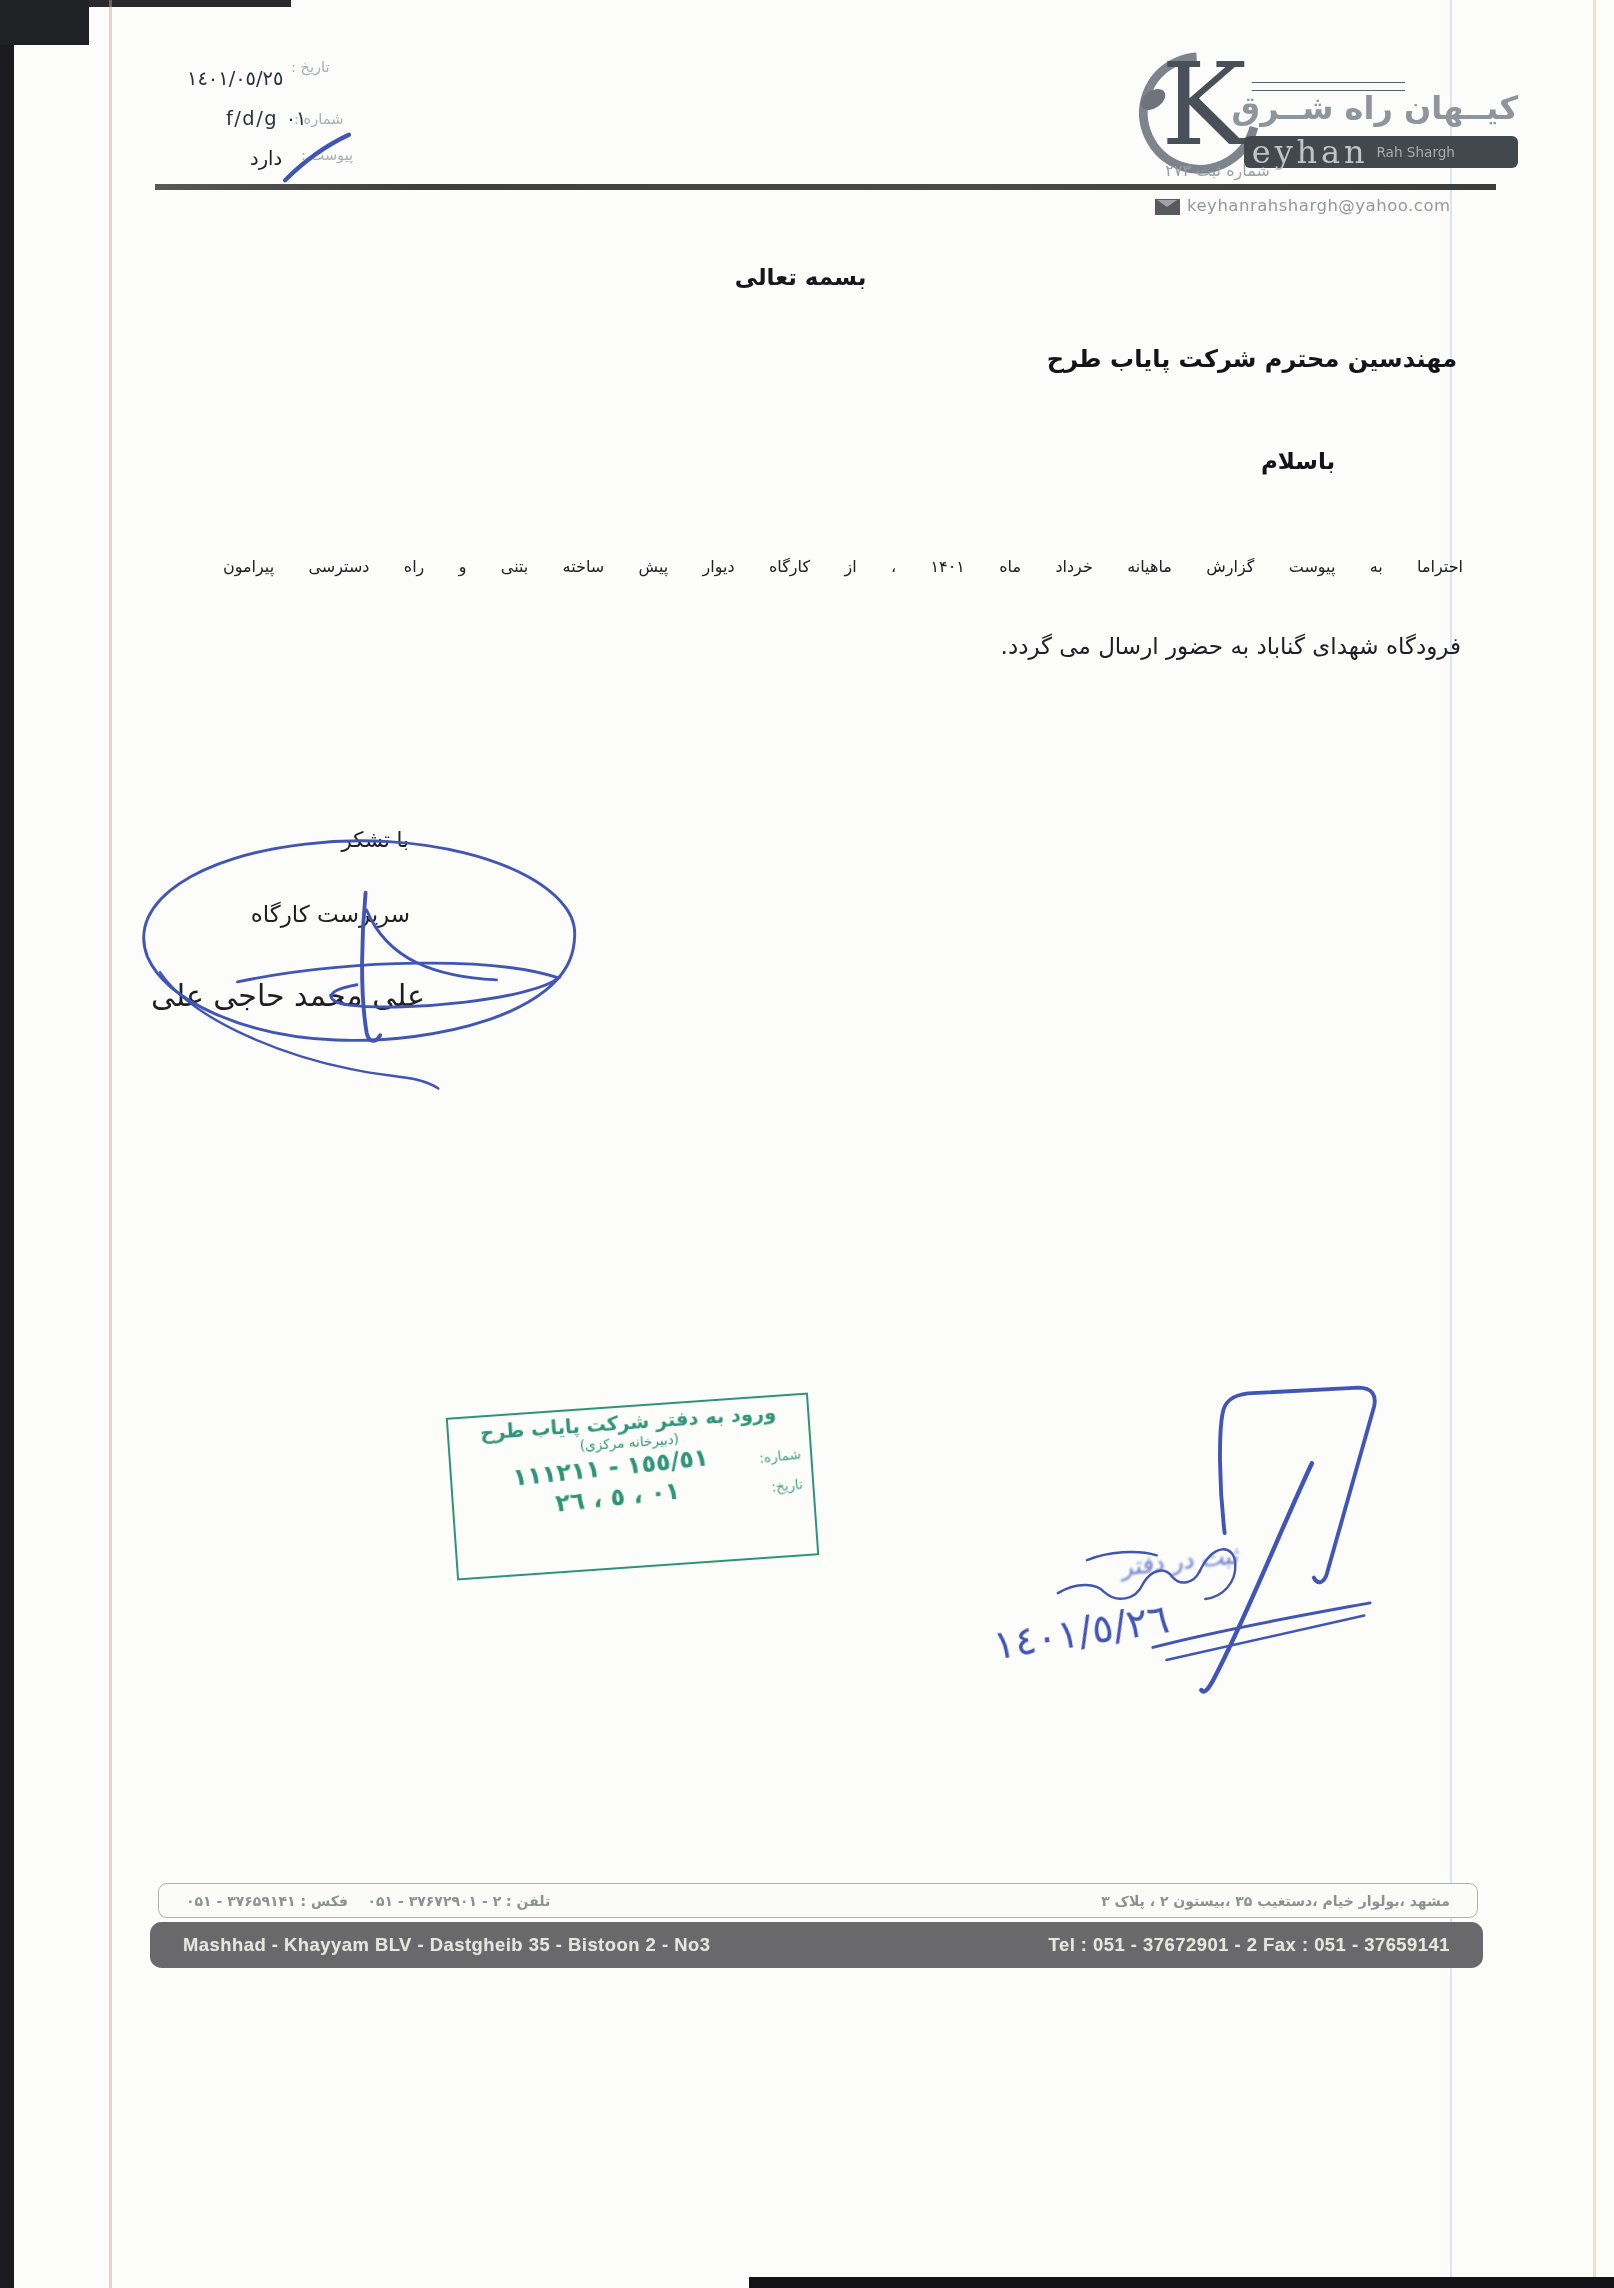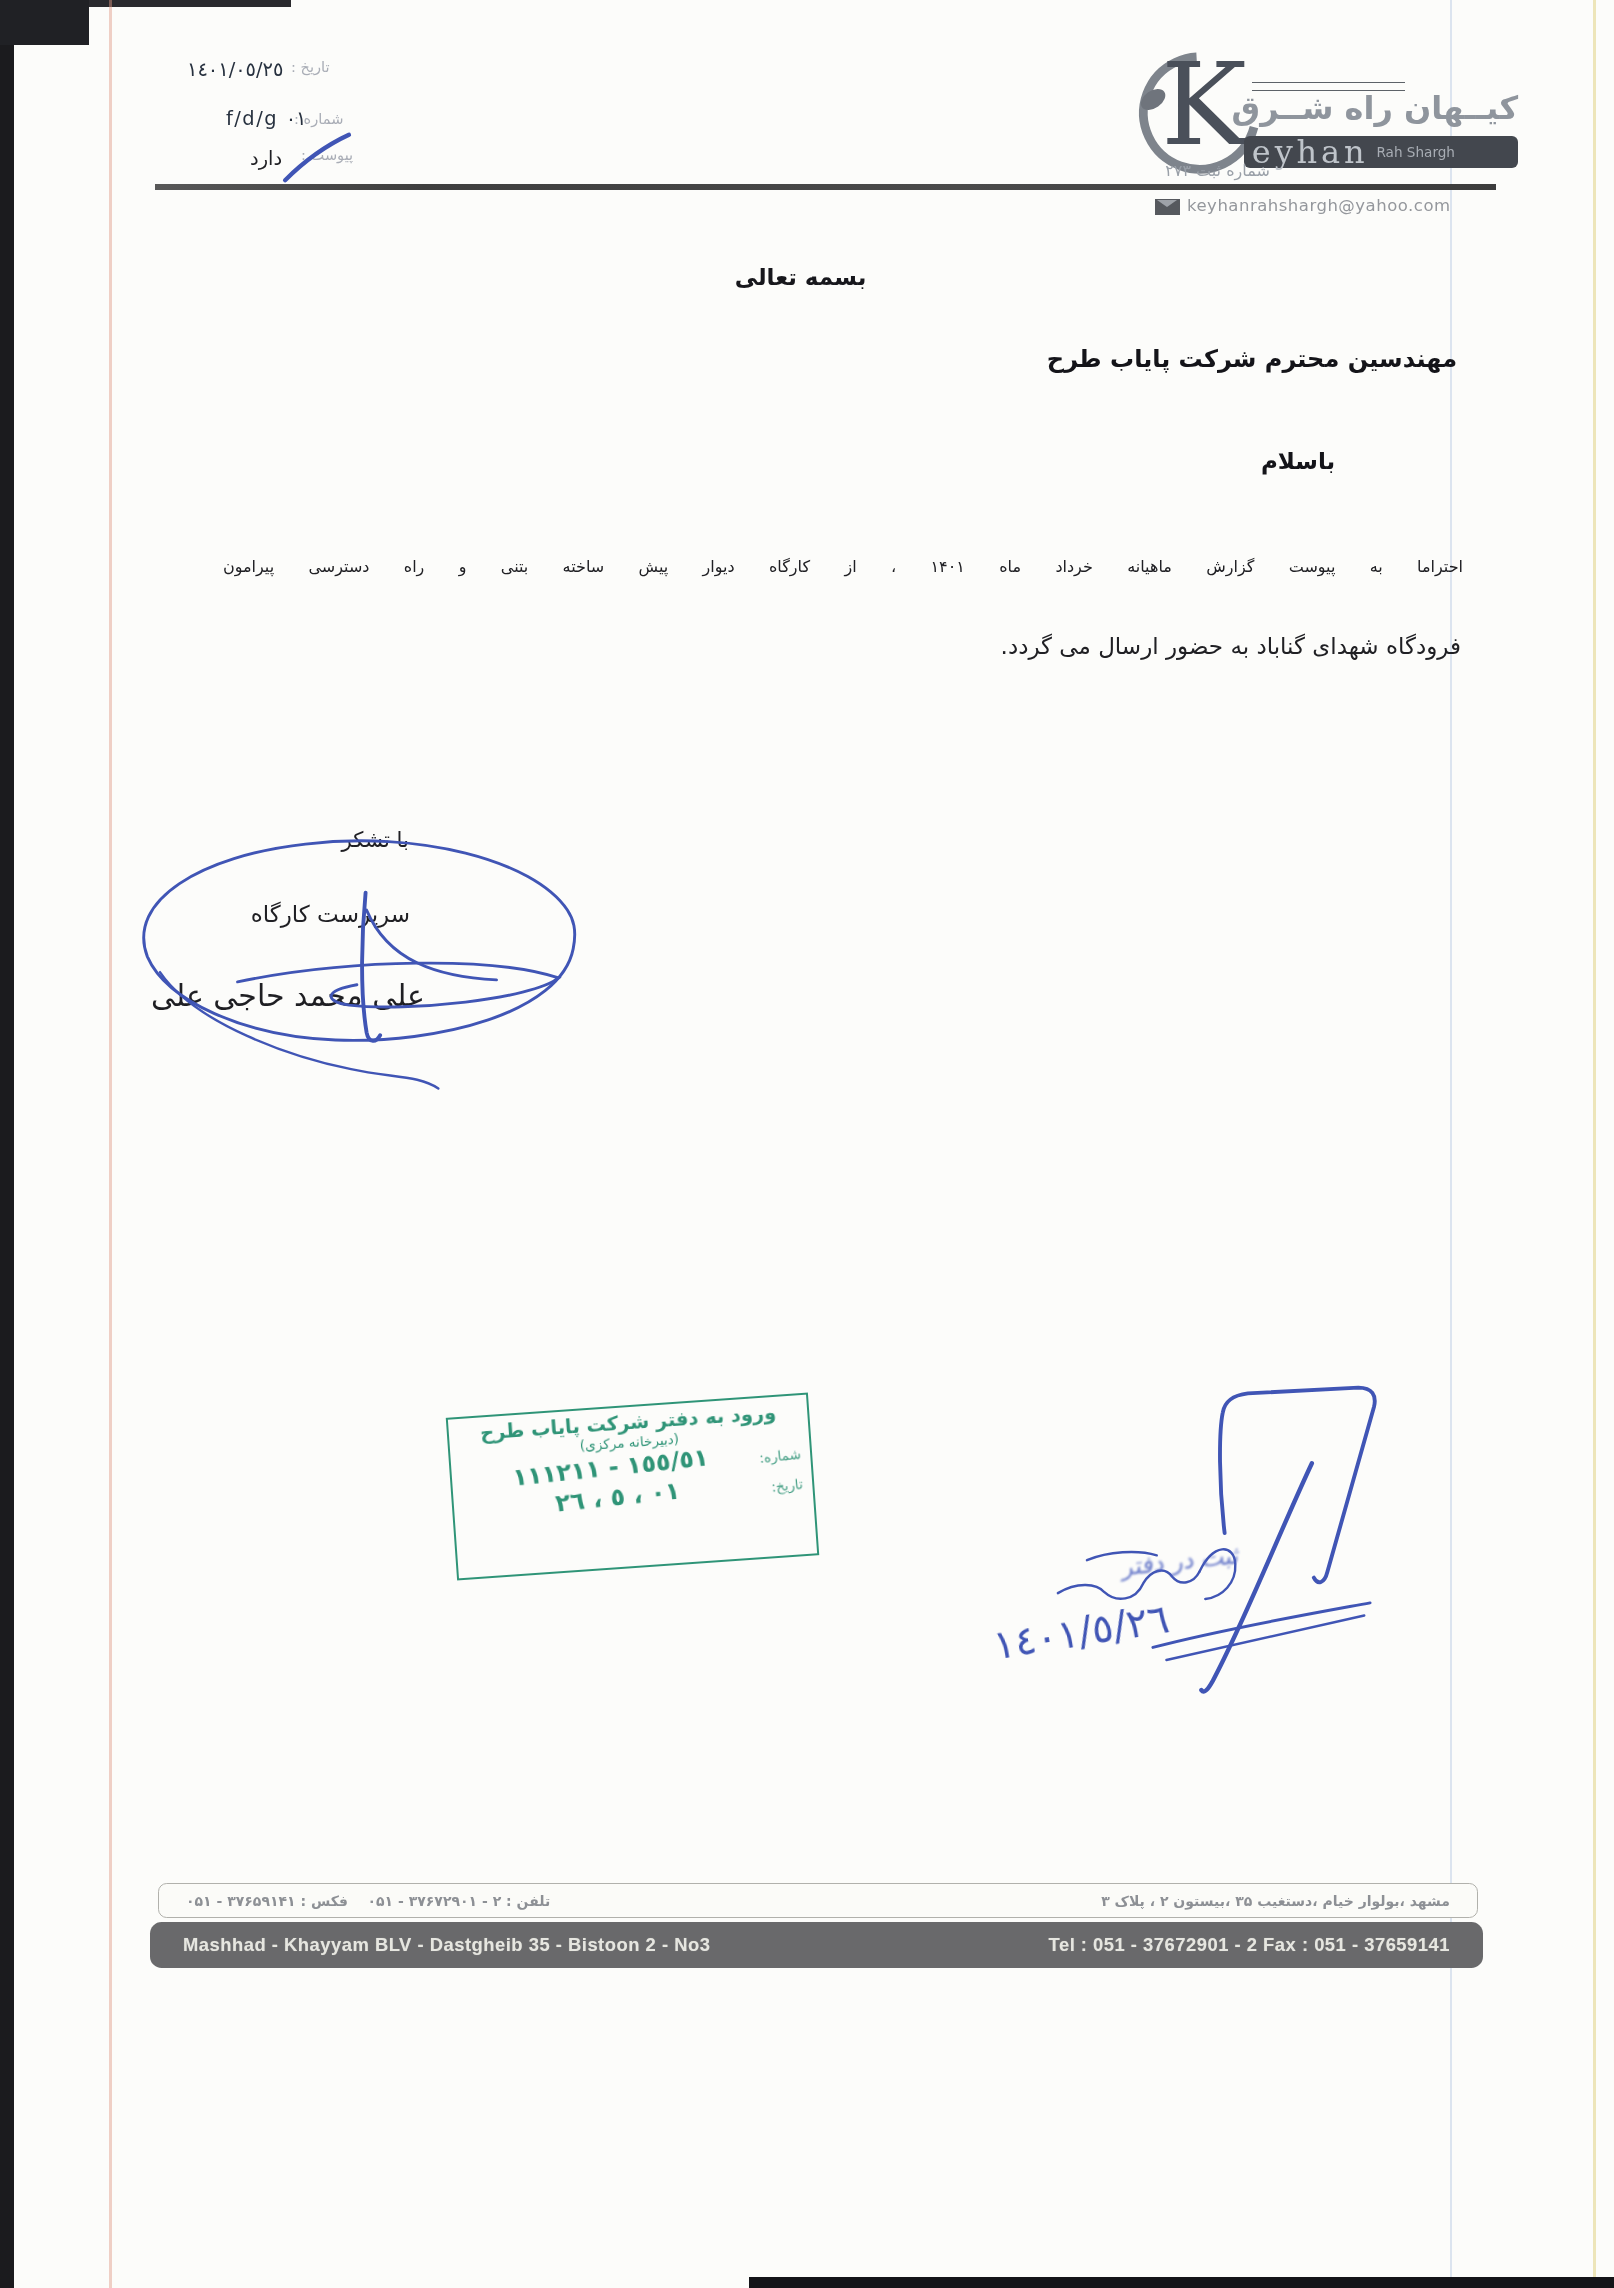--- a/index.html
+++ b/index.html
@@ -10,21 +10,21 @@
   .edge-left{left:0;top:0;width:13.6px;height:2288px;background:#1b1b1e;}
   .edge-topblob{left:0;top:0;width:89px;height:45px;background:#202125;}
   .edge-topline{left:0;top:0;width:291px;height:6.8px;background:#2a2a2e;}
   .line-pink{left:109px;top:0;width:2.9px;height:2288px;background:rgba(224,152,132,.45);}
   .line-blue{left:1450px;top:0;width:1.9px;height:2288px;background:rgba(110,145,200,.22);}
   .line-yellow{left:1593px;top:0;width:2.9px;height:2288px;background:rgba(222,205,120,.5);}
   .edge-bottom{left:749px;top:2277px;width:866px;height:10.7px;background:#141418;}
 
   
   .ref-val{color:#27313f;font-size:19.4px;letter-spacing:1.5px;direction:ltr;white-space:nowrap;}
-  .ref-date{left:187px;top:58px;}
+  .ref-date{left:187px;top:67px;}
   .ref-num{left:226px;top:107px;}
   .ref-att{left:250px;top:147px;color:#2a333f;}
   .ref-lab{color:#a9adb6;font-size:14.6px;filter:blur(0.6px);white-space:nowrap;direction:rtl;}
   .lab-date{left:291px;top:58px;}
   .lab-num{left:294px;top:110px;}
   .lab-att{left:301px;top:146px;}
 
   
   .logo-k{left:1161px;top:47px;width:116px;height:136px;font-family:"DejaVu Serif","Liberation Serif",serif;
           font-size:115px;color:#4a505a;line-height:1;}

